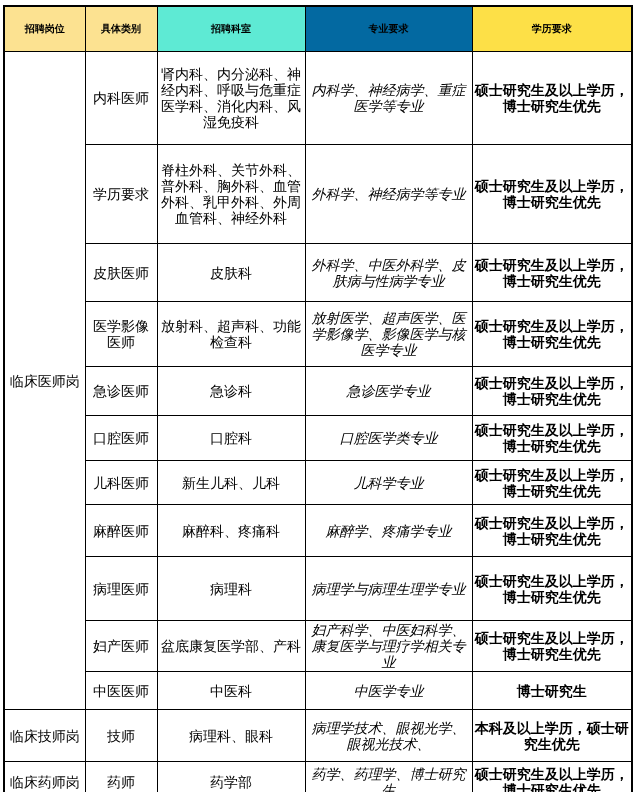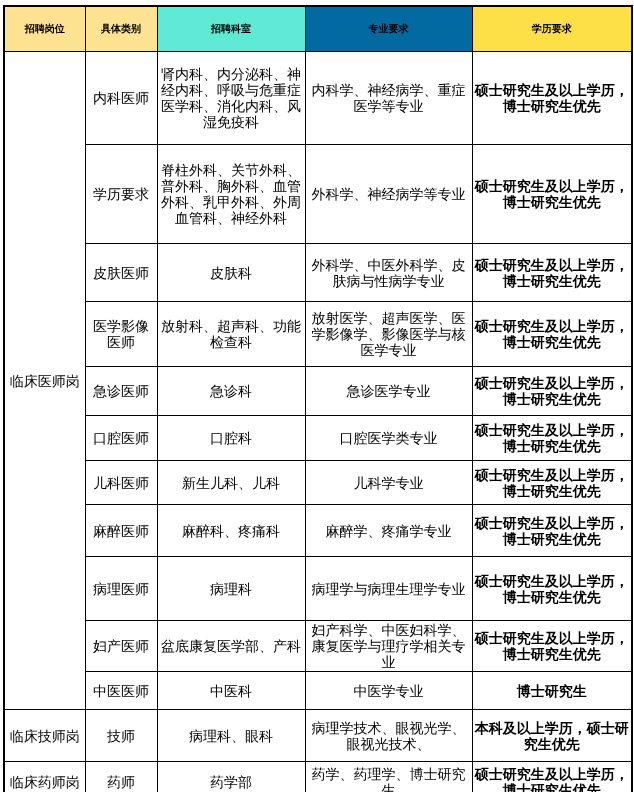--- a/index.html
+++ b/index.html
@@ -42,21 +42,21 @@
     padding: 2px 2px;
   }
   table.recruit td {
     font-size: 14px;
     line-height: 16px;
     padding: 1px 2px;
   }
   td.col-position { padding: 1px 2px; }
   td.col-category { padding: 1px 2px; }
   td.col-departments { padding: 1px 5px; }
-  td.col-major { padding: 1px 8px; }
+  td.col-major { padding: 1px 8px; font-style: italic; }
   td.col-education { padding: 1px 5px; font-weight: bold; }
 </style>
 </head>
 <body>
 
 <div class="page">
   <table class="recruit">
     <colgroup>
         <col style="width: 81px;">
         <col style="width: 72px;">

